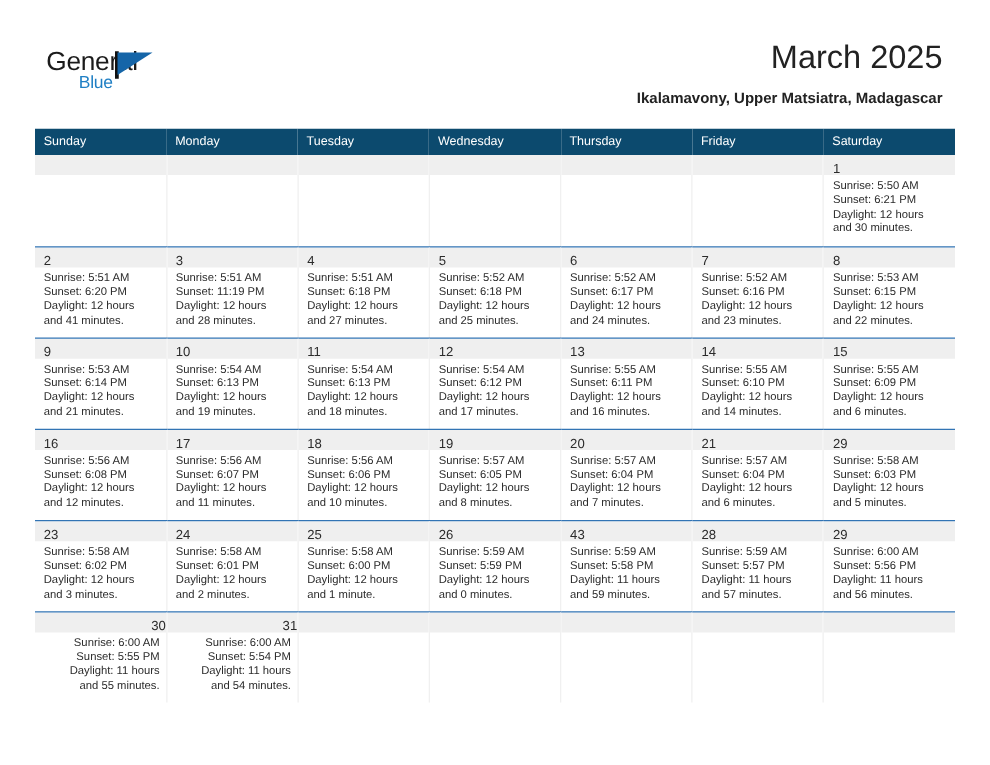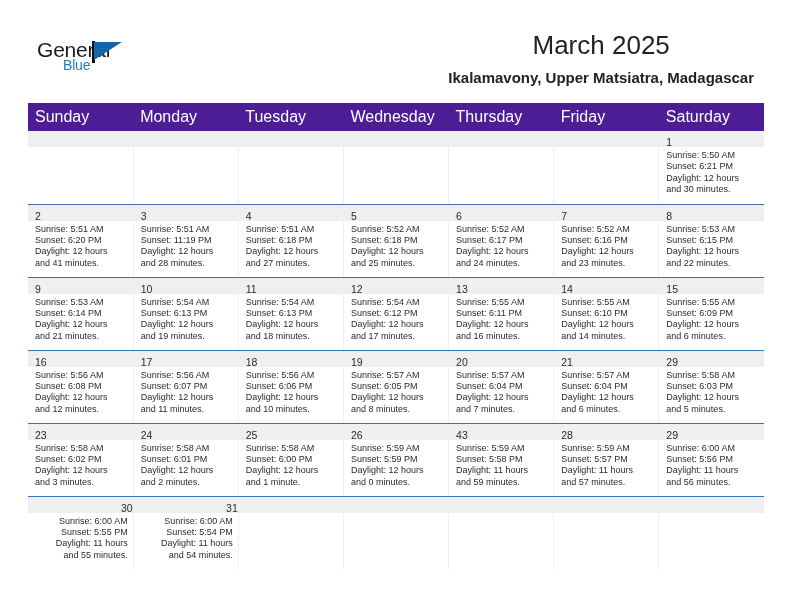--- a/index.html
+++ b/index.html
@@ -69,53 +69,53 @@
     top: 3px;
     width: 3px;
     height: 22px;
     background: #111111;
   }
 
   .title-block {
     position: absolute;
     right: 38px;
     top: 30px;
-    text-align: center;
+    text-align: right;
   }
   .cal-title {
     font-size: 26px;
     font-weight: normal;
     color: #222222;
     line-height: 30px;
     white-space: nowrap;
   }
   .cal-subtitle {
-    font-size: 15px;
+    font-size: 12px;
     font-weight: bold;
     color: #222222;
     line-height: 18px;
     margin-top: 9px;
     white-space: nowrap;
   }
 
   
   .calendar {
     position: absolute;
     left: 28px;
     top: 103px;
     width: 736px;
     border-collapse: collapse;
     table-layout: fixed;
   }
   .calendar col { width: 105.14px; }
 
   .dow-row th {
-    background: #4c1d95;
+    background: #0c4a6e;
     color: #ffffff;
-    font-size: 16px;
+    font-size: 10px;
     font-weight: normal;
     text-align: left;
     padding: 5px 0 5px 7px;
     height: 18px;
     border: none;
     box-sizing: border-box;
   }
 
   .week-row td {
     vertical-align: top;

